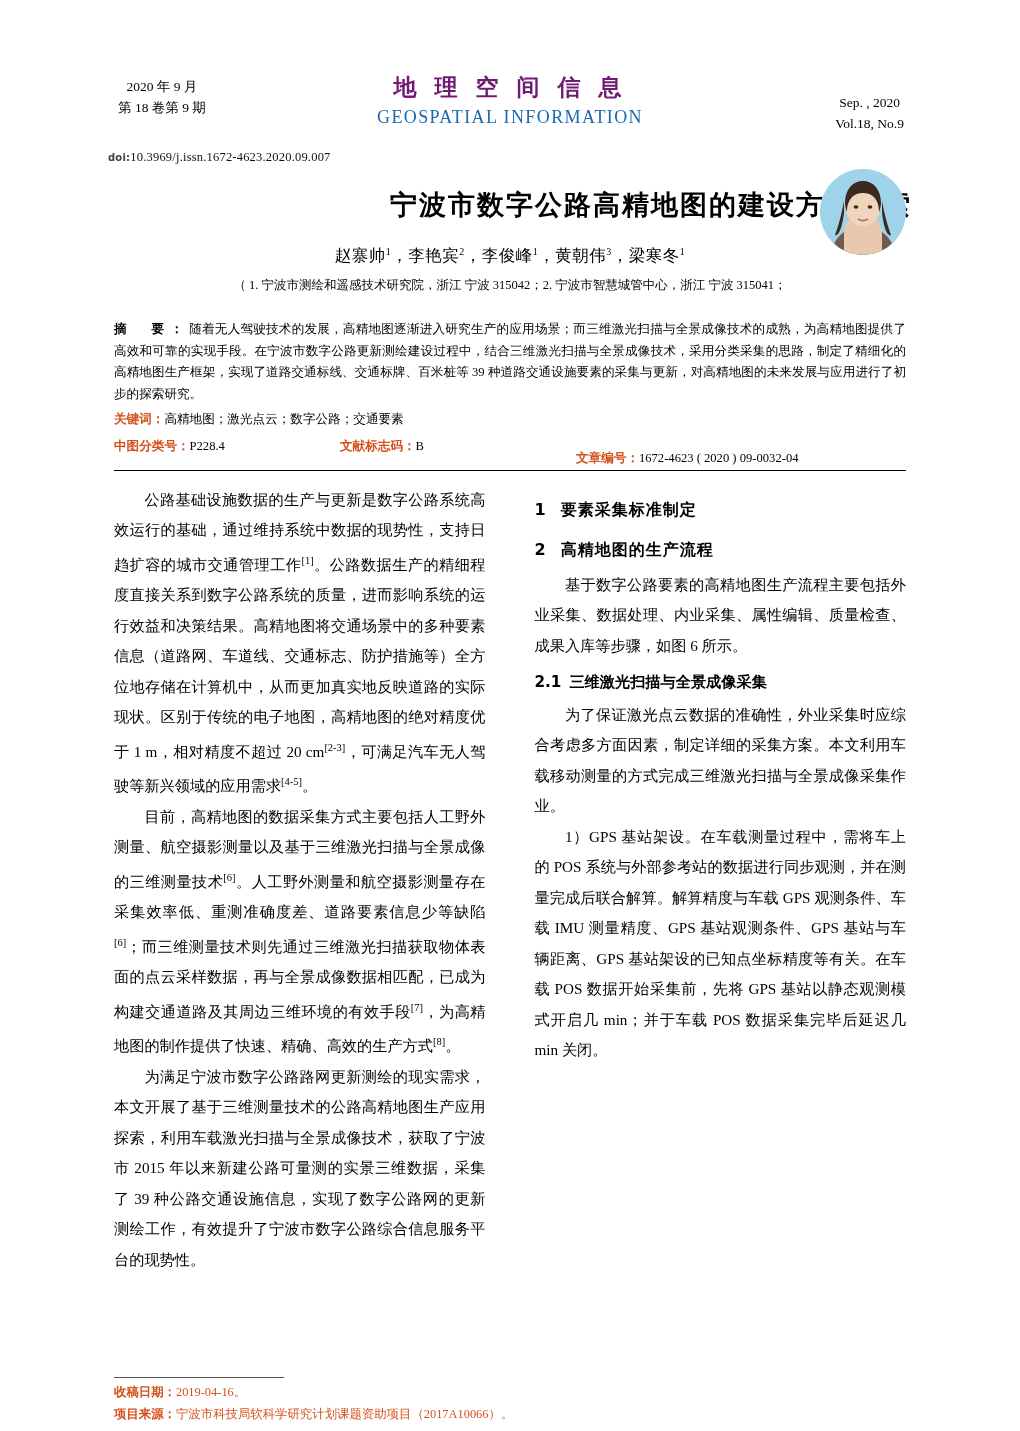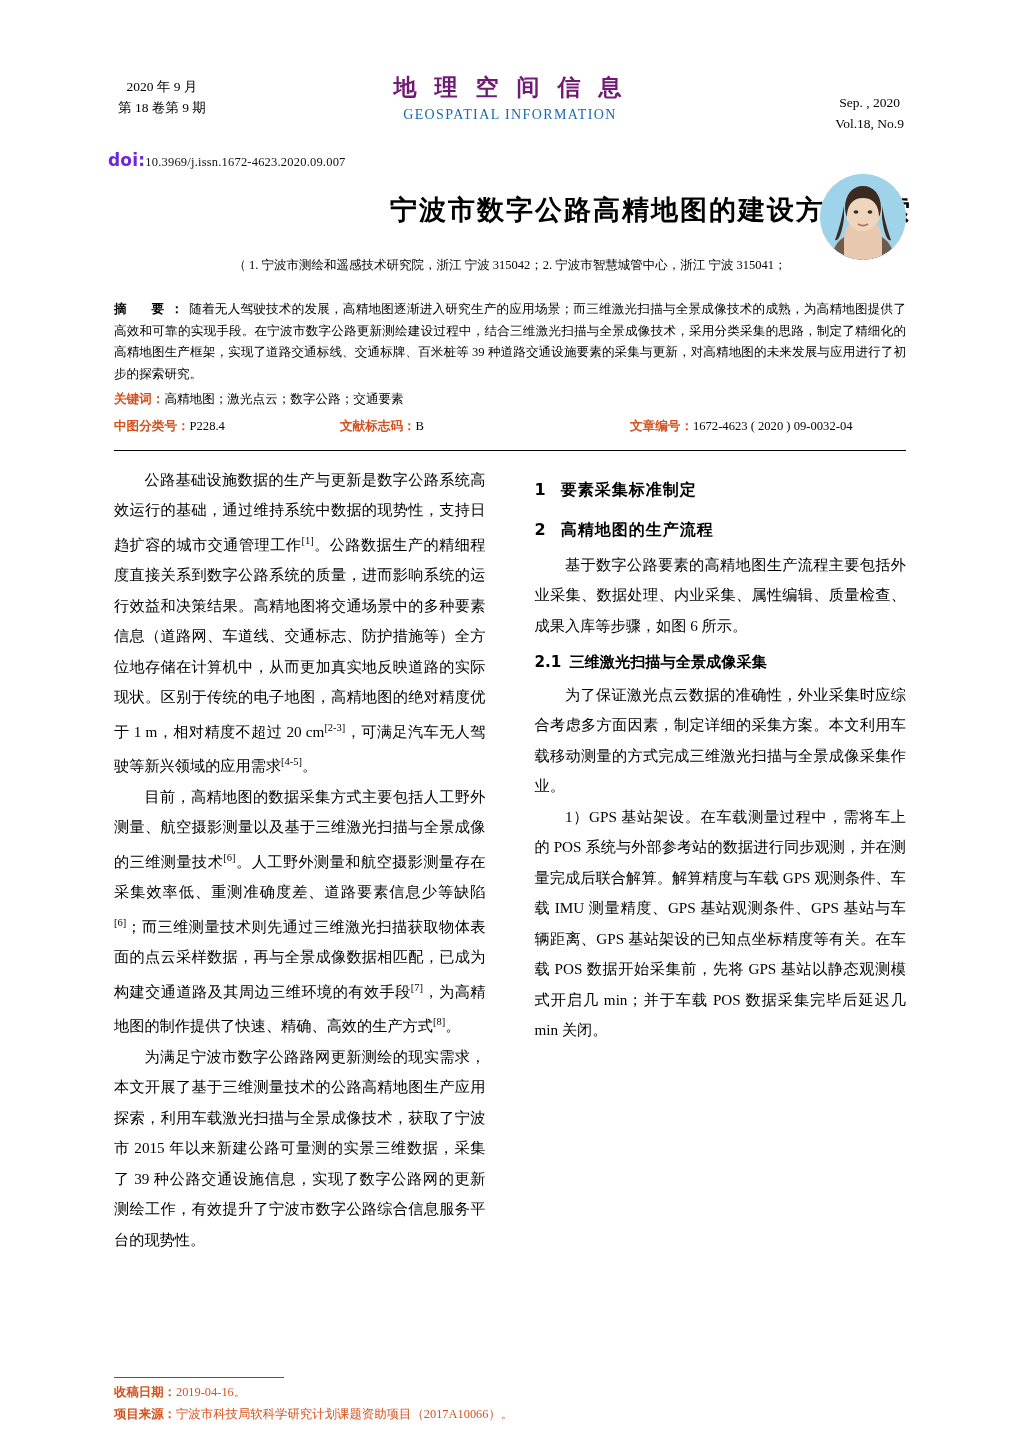--- a/index.html
+++ b/index.html
@@ -55,37 +55,37 @@
   }
   .journal-cn {
     font-family: "DejaVu Sans", sans-serif;
     font-weight: bold;
     font-size: 23px;
     letter-spacing: 5px;
     color: #701a75;
   }
   .journal-en {
     font-family: "Liberation Serif", serif;
-    font-size: 14px;
+    font-size: 18px;
     letter-spacing: 1.4px;
     color: #1a69b0;
     margin-top: 4px;
   }
   .doi-line {
     margin-top: 12px;
     font-size: 12.5px;
     letter-spacing: .2px;
     font-family: "Liberation Serif", serif;
     color: #111;
   }
   .doi-label {
-    color: #6d28d9;
-    font-weight: bold;
-    font-family: "DejaVu Sans", sans-serif;
-    font-size: 17px;
+    color: #404040;
+    font-weight: bold;
+    font-family: "DejaVu Sans", sans-serif;
+    font-size: 10px;
   }
 
   
   .title-area {
     position: relative;
     margin-top: 22px;
   }
   .paper-title {
     text-align: right;
     font-family: "DejaVu Sans", sans-serif;
@@ -96,21 +96,21 @@
   }
   .authors {
     text-align: center;
     margin-top: 22px;
     font-size: 16.5px;
     letter-spacing: .5px;
   }
   .authors sup { font-size: 10px; }
   .affil {
     text-align: center;
-    margin-top: 27px;
+    margin-top: 8px;
     font-size: 12.5px;
     line-height: 21px;
   }
   .photo {
     position: absolute;
     right: 6px;
     top: -18px;
     width: 86px;
     height: 86px;
     border-radius: 50%;
@@ -145,21 +145,21 @@
   }
   .class-row {
     margin-top: 7px;
     font-size: 12.6px;
     padding: 0 6px;
     position: relative;
     height: 20px;
   }
   .class-row .c1 { position:absolute; left: 6px; }
   .class-row .c2 { position:absolute; left: 232px; }
-  .class-row .c3 { position:absolute; left: 522px; }
+  .class-row .c3 { position:absolute; left: 468px; margin-top: 12px; }
   .orange { color: #d4521e; font-family: "DejaVu Sans", sans-serif; font-weight: bold; }
 
   .rule {
     border: none;
     border-top: 1px solid #000;
     margin: 12px 6px 0 6px;
   }
 
   
   .columns {
@@ -258,20 +258,23 @@
           <ellipse cx="43" cy="36" rx="18" ry="21" fill="#f0d5bd"></ellipse>
           <path d="M25 34c0-14 8-22 18-22s18 8 18 22c0 5-2 9-2 9s1-19-16-19-16 19-16 19-2-4-2-9z" fill="#3b2a20"></path>
           <path d="M24 32c-3 16-6 26-9 34 5 2 8-14 9-22zM62 32c3 16 6 26 9 34-5 2-8-14-9-22z" fill="#3b2a20"></path>
           <ellipse cx="36" cy="38" rx="2.4" ry="1.7" fill="#3b2a20"></ellipse>
           <ellipse cx="50" cy="38" rx="2.4" ry="1.7" fill="#3b2a20"></ellipse>
           <path d="M38 50c3 2 7 2 10 0" stroke="#a9705a" stroke-width="1.6" fill="none"></path>
         </g>
       </svg>
     </div>
     <div class="paper-title">宁波市数字公路高精地图的建设方法探索</div>
+    <div class="authors">
+      赵寨帅<sup>1</sup>，李艳宾<sup>2</sup>，李俊峰<sup>1</sup>，黄朝伟<sup>3</sup>，梁寒冬<sup>1</sup>
+    </div>
     <div class="affil">（ 1. 宁波市测绘和遥感技术研究院，浙江 宁波 315042；2. 宁波市智慧城管中心，浙江 宁波 315041；</div>
   </div>
 
   <div class="abstract">
     <span class="abs-label">摘　要：</span><span>随着无人驾驶技术的发展，高精地图逐渐进入研究生产的应用场景；而三维激光扫描与全景成像技术的成熟，为高精地图提供了高效和可靠的实现手段。在宁波市数字公路更新测绘建设过程中，结合三维激光扫描与全景成像技术，采用分类采集的思路，制定了精细化的高精地图生产框架，实现了道路交通标线、交通标牌、百米桩等 39 种道路交通设施要素的采集与更新，对高精地图的未来发展与应用进行了初步的探索研究。</span>
   </div>
   <div class="kw">
     <span class="kw-label">关键词：</span><span>高精地图；激光点云；数字公路；交通要素</span>
   </div>
 

